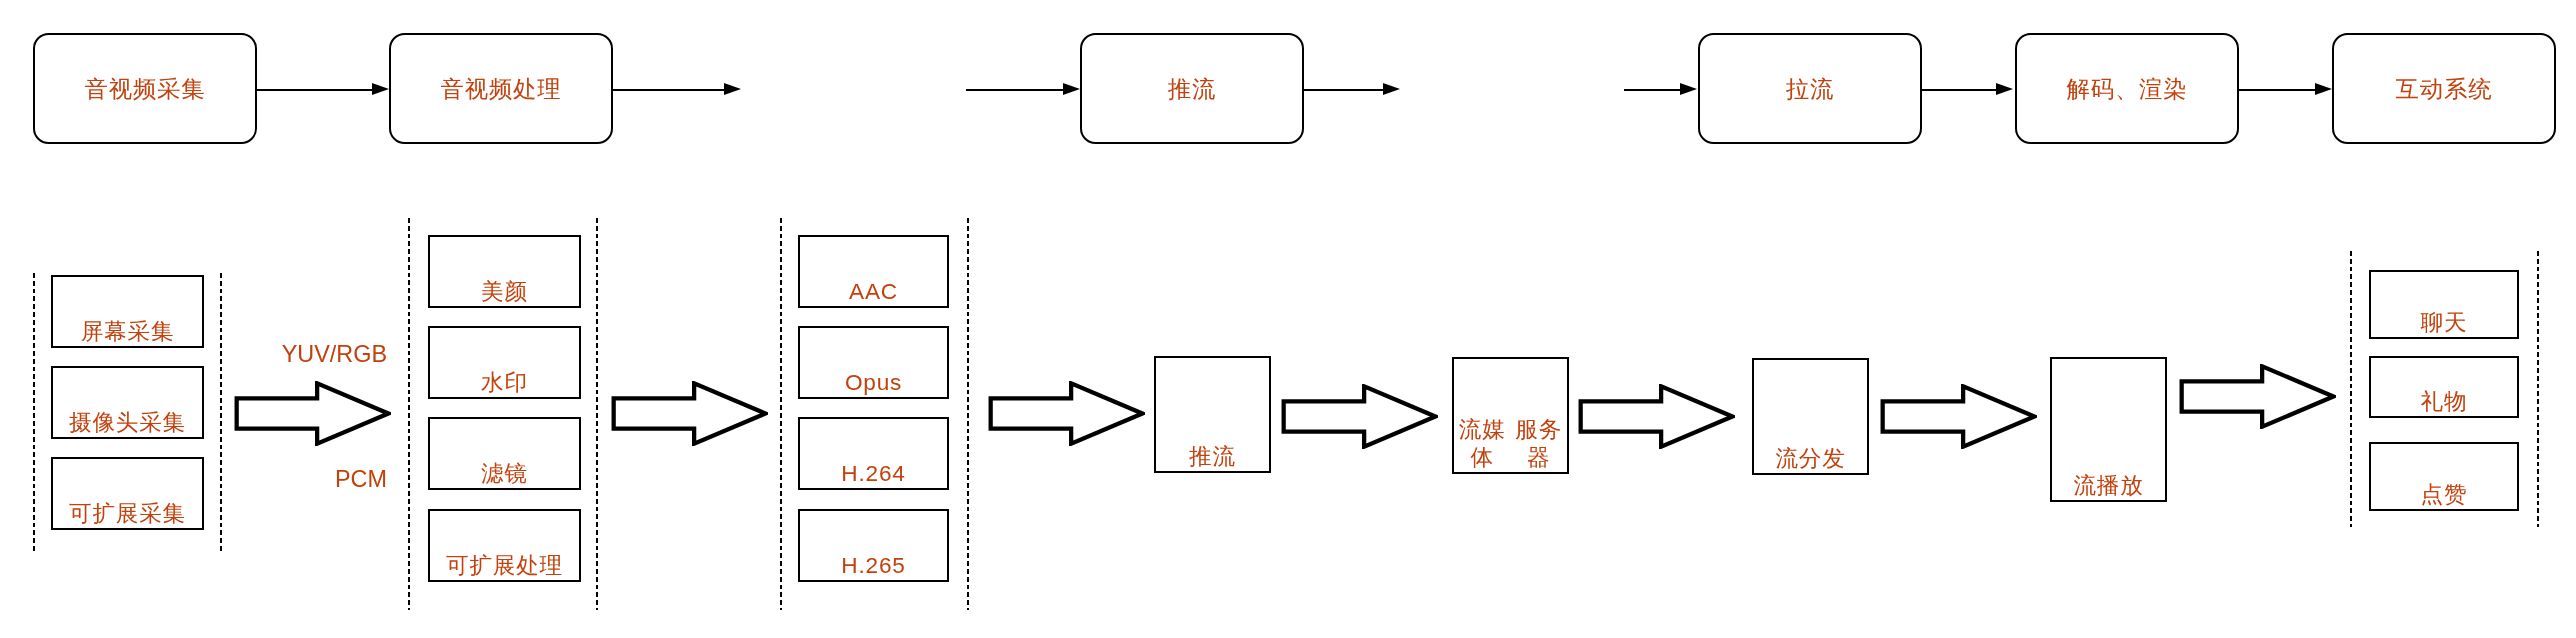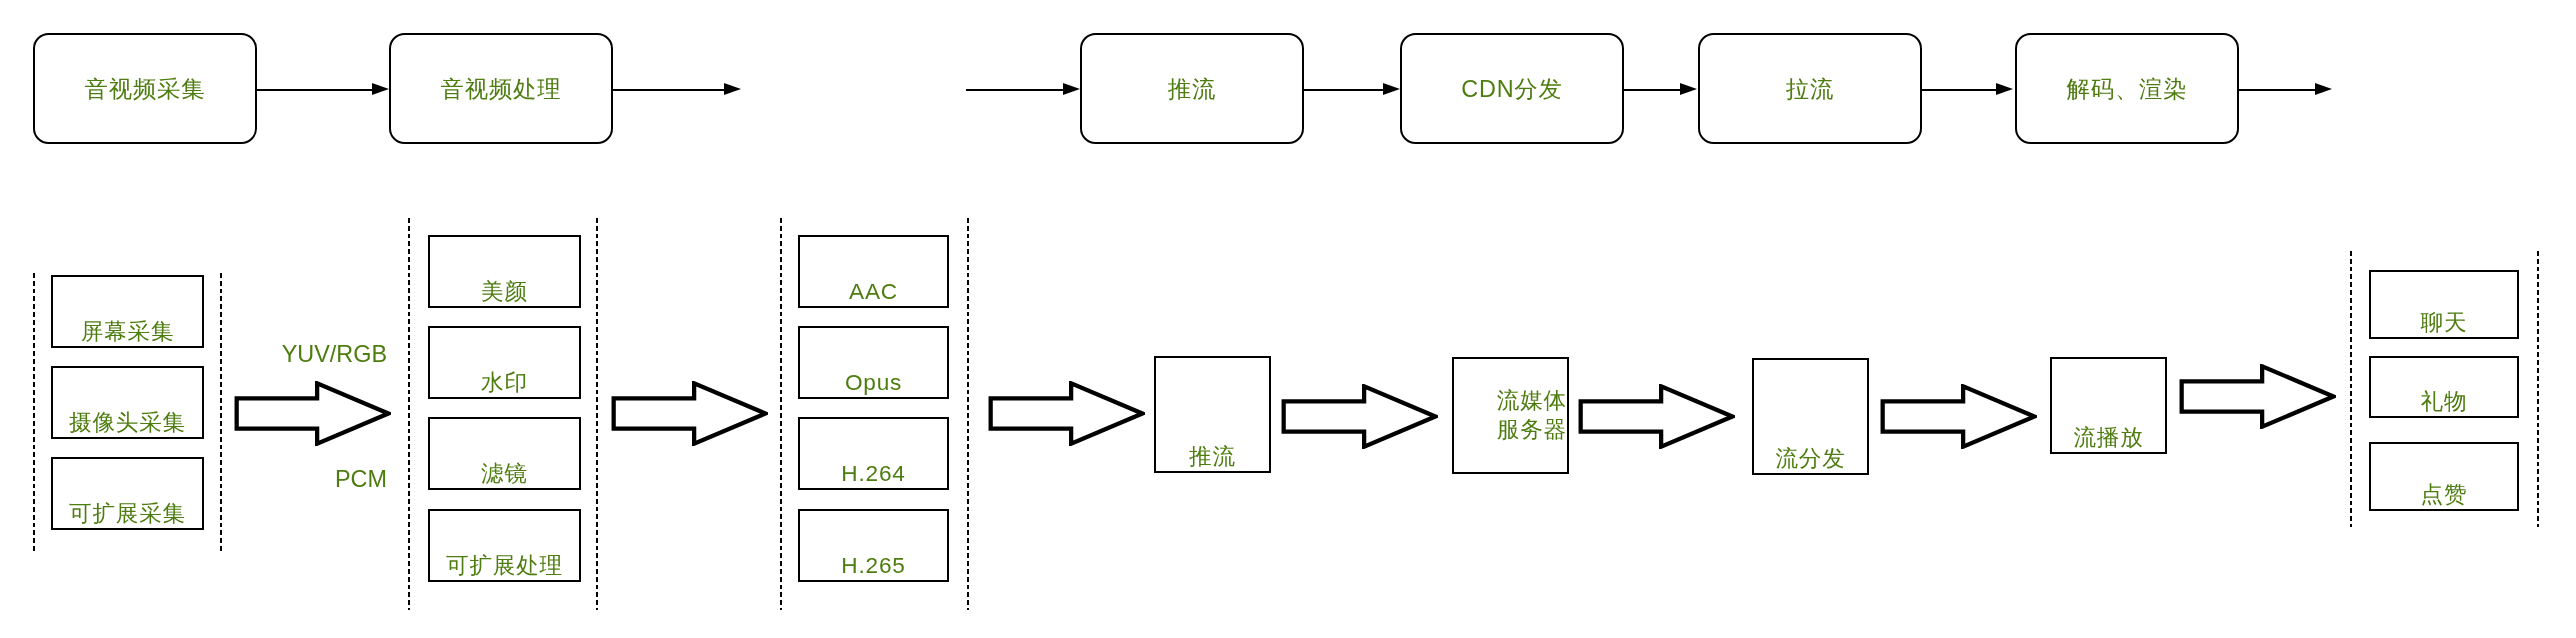--- a/index.html
+++ b/index.html
@@ -1,18 +1,18 @@
 <!DOCTYPE html>
 <html style="font-size:12.5px"><head>
 <meta charset="utf-8">
 <style>
   html,body{margin:0;padding:0;background:#fff;}
   .canvas{
     position:relative;width:2576px;height:639px;background:#fff;
-    font-family:"Liberation Sans","DejaVu Sans",sans-serif;color:#4d7c0f;
+    font-family:"Liberation Sans","DejaVu Sans",sans-serif;color:#c2410c;
     overflow:hidden;
   }
   .rbox{
     position:absolute;box-sizing:border-box;width:224px;height:111px;top:33px;
     border:2.3px solid #000;border-radius:15.6px;background:#fff;
     display:flex;align-items:center;justify-content:center;
     font-size:23.4px;letter-spacing:0.8px;
   }
   .sbox{
     position:absolute;box-sizing:border-box;
@@ -41,28 +41,28 @@
 
   <div class="rbox" style="left:33px">
       <span>音视频采集</span>
     </div>
   <div class="rbox" style="left:389px">
       <span>音视频处理</span>
     </div>
   <div class="rbox" style="left:1080px">
       <span>推流</span>
     </div>
-  <div class="rbox" style="left:1400px">
-      <span>CDN分发</span>
-    </div>
   <div class="rbox" style="left:1698px">
       <span>拉流</span>
     </div>
   <div class="rbox" style="left:2015px">
       <span>解码、渲染</span>
+    </div>
+  <div class="rbox" style="left:2332px">
+      <span>互动系统</span>
     </div>
 
   <div class="tarrow" style="left:257px;top:83px;width:132px">
       <div class="tline"></div>
       <div class="thead"></div>
     </div>
   <div class="tarrow" style="left:613px;top:83px;width:128px">
       <div class="tline"></div>
       <div class="thead"></div>
     </div>
@@ -144,38 +144,38 @@
   </svg>
 
   <div class="sbox" style="left:1154px;top:356px;width:117px;height:117px">
       <span>推流</span>
     </div>
 
   <svg class="barrow" style="left:1281px;top:384px" viewBox="0 0 202 84">
     <polygon points="3,22.5 107,22.5 107,3 199,42 107,81 107,61.5 3,61.5" fill="#fff" stroke="#000" stroke-width="5.5"></polygon>
   </svg>
 
-  <div class="sbox" style="left:1452px;top:357px;width:117px;height:117px;flex-direction:column">
+  <div class="sbox" style="left:1452px;top:357px;width:117px;height:117px;flex-direction:row">
     <span>流媒体</span>
     <span>服务器</span>
   </div>
 
   <svg class="barrow" style="left:1578px;top:384px" viewBox="0 0 202 84">
     <polygon points="3,22.5 107,22.5 107,3 199,42 107,81 107,61.5 3,61.5" fill="#fff" stroke="#000" stroke-width="5.5"></polygon>
   </svg>
 
   <div class="sbox" style="left:1752px;top:358px;width:117px;height:117px">
       <span>流分发</span>
     </div>
 
   <svg class="barrow" style="left:1880px;top:384px" viewBox="0 0 202 84">
     <polygon points="3,22.5 107,22.5 107,3 199,42 107,81 107,61.5 3,61.5" fill="#fff" stroke="#000" stroke-width="5.5"></polygon>
   </svg>
 
-  <div class="sbox" style="left:2050px;top:357px;width:117px;height:97px">
+  <div class="sbox" style="left:2050px;top:357px;width:117px;height:145px">
       <span>流播放</span>
     </div>
 
   <svg class="barrow" style="left:2179px;top:364px" viewBox="0 0 202 84">
     <polygon points="3,22.5 107,22.5 107,3 199,42 107,81 107,61.5 3,61.5" fill="#fff" stroke="#000" stroke-width="5.5"></polygon>
   </svg>
 
   <div class="dotline" style="left:2350px;top:251px;height:276px"></div>
   <div class="dotline" style="left:2537px;top:251px;height:276px"></div>
   <div class="sbox" style="left:2369px;top:270px;width:150px;height:69px">

